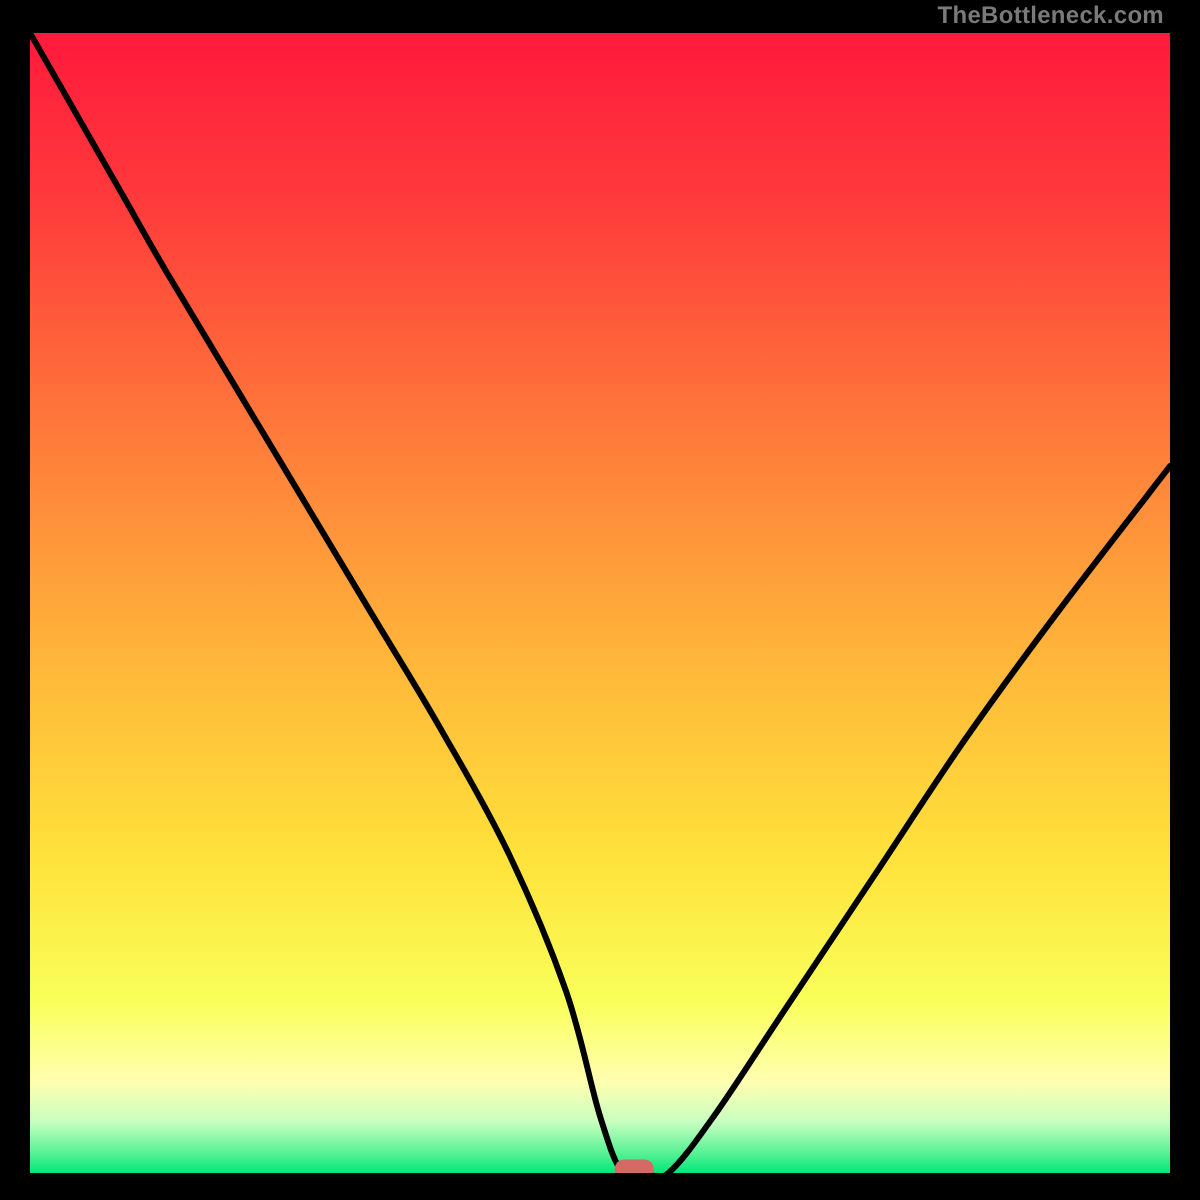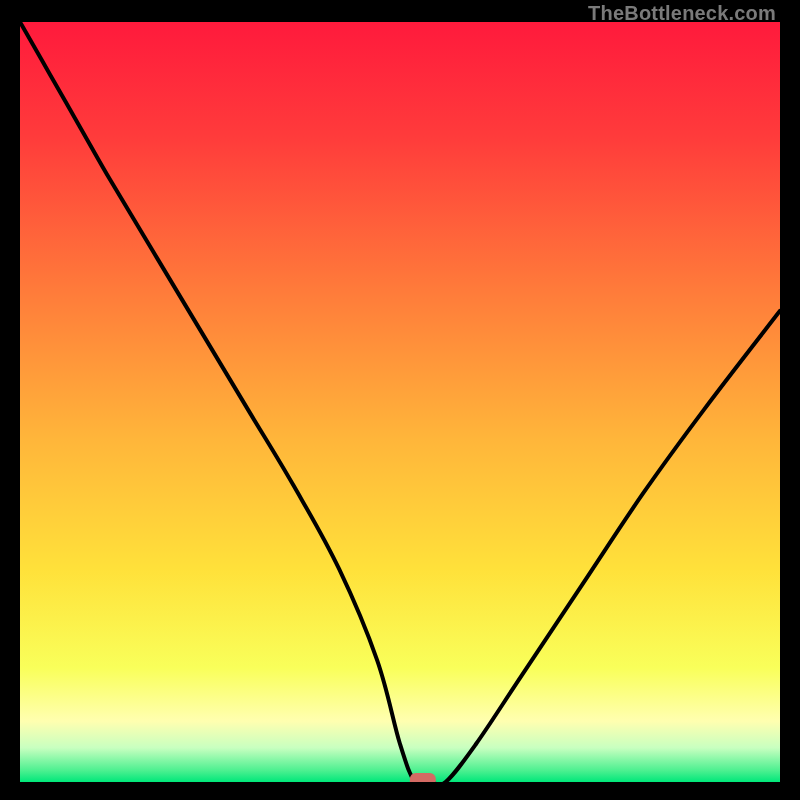--- a/index.html
+++ b/index.html
@@ -23,21 +23,21 @@
     position: absolute;
     left: 0;
     top: 0;
     width: 760px;
     height: 760px;
   }
   .watermark {
     position: absolute;
     top: 2px;
     right: 24px;
-    font-size: 20px;
+    font-size: 16px;
     font-weight: 600;
     color: #7a7a7a;
     letter-spacing: 0.2px;
     z-index: 5;
   }
   svg {
     display: block;
   }
 </style>
 </head>

